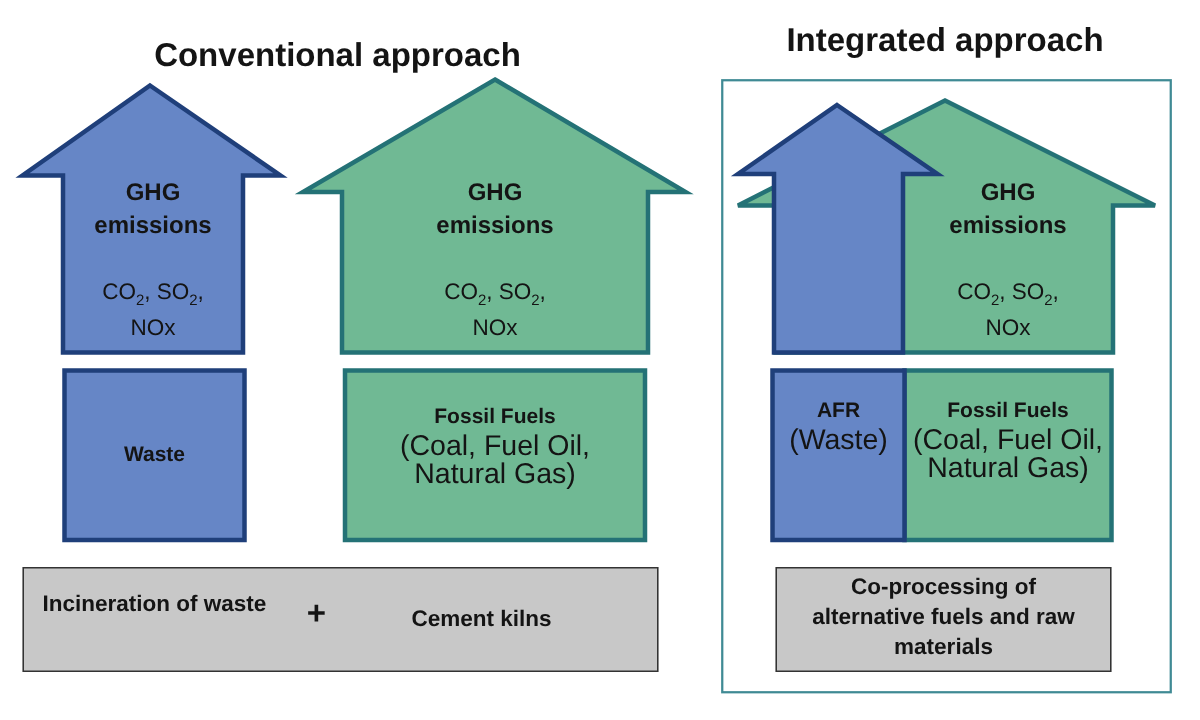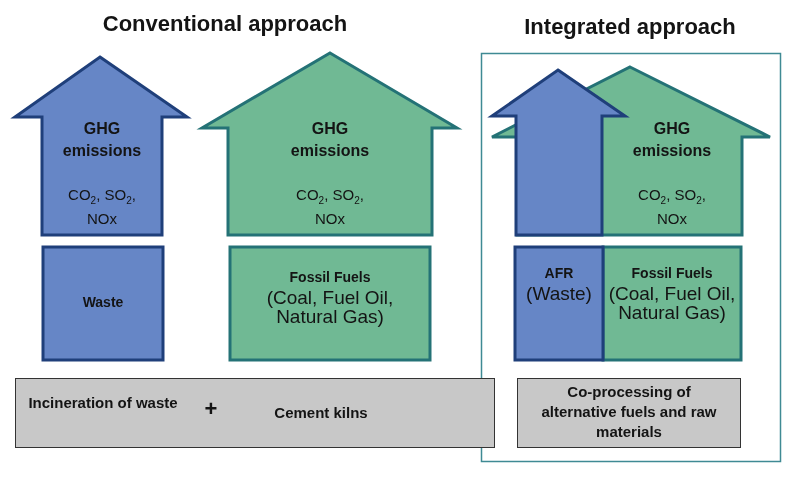--- a/index.html
+++ b/index.html
@@ -13,21 +13,21 @@
   .gas { font-size:15px; line-height:18px; margin-top:24px; }
   .gas sub { font-size:10px; }
   .box-title { font-weight:bold; font-size:14px; line-height:22px; }
   .box-sub { font-size:19px; line-height:19px; }
   .gray { position:absolute; background:#c8c8c8; border:1.5px solid #333; box-sizing:border-box;
           font-weight:bold; font-size:15px; line-height:20px; }
 </style>
 </head>
 <body>
 
-<div class="abs title" style="left:60px; top:11px; width:330px;">Conventional approach</div>
+<div class="abs title" style="left:60px; top:24px; width:330px;">Conventional approach</div>
 <div class="abs title" style="left:485px; top:14px; width:290px;text-align:center;">Integrated approach</div>
 
 <svg class="shapes" width="800" height="480">
 
   <rect x="481.5" y="53.5" width="299" height="408" fill="none" stroke="#3f8a94" stroke-width="1.5"></rect>
 
   <polygon points="100,57 187,117 162,117 162,235 42,235 42,117 15,117" fill="#6686c6" stroke="#1f3f7a" stroke-width="3" stroke-linejoin="miter"></polygon>
 
   <polygon points="330,53 457,128 432,128 432,235 228,235 228,128 202,128" fill="#70b994" stroke="#247276" stroke-width="3"></polygon>
 
@@ -56,21 +56,21 @@
 </div>
 
 <div class="lbl box-title" style="left:43px; top:291px; width:120px;">Waste</div>
 
 <div class="lbl" style="left:230px; top:266px; width:200px;">
   <div class="box-title">Fossil Fuels</div>
   <div class="box-sub">(Coal, Fuel Oil,</div>
   <div class="box-sub">Natural Gas)</div>
 </div>
 
-<div class="gray" style="left:15px; top:378px; width:480px; height:70px;">
+<div class="gray" style="left:15px; top:378px; width:424px; height:70px;">
   <div class="abs" style="left:12px; top:14px; width:150px; text-align:center;">Incineration of waste</div>
   <div class="abs" style="left:180px; top:20px; width:30px; text-align:center; font-size:22px;">+</div>
   <div class="abs" style="left:230px; top:24px; width:150px; text-align:center;">Cement kilns</div>
 </div>
 
 <div class="lbl" style="left:602px; top:118px; width:140px;">
   <div class="ghg">GHG</div>
   <div class="ghg">emissions</div>
   <div class="gas"><span>CO</span><sub>2</sub><span>, SO</span><sub>2</sub><span>,</span><br><span>NOx</span></div>
 </div>

